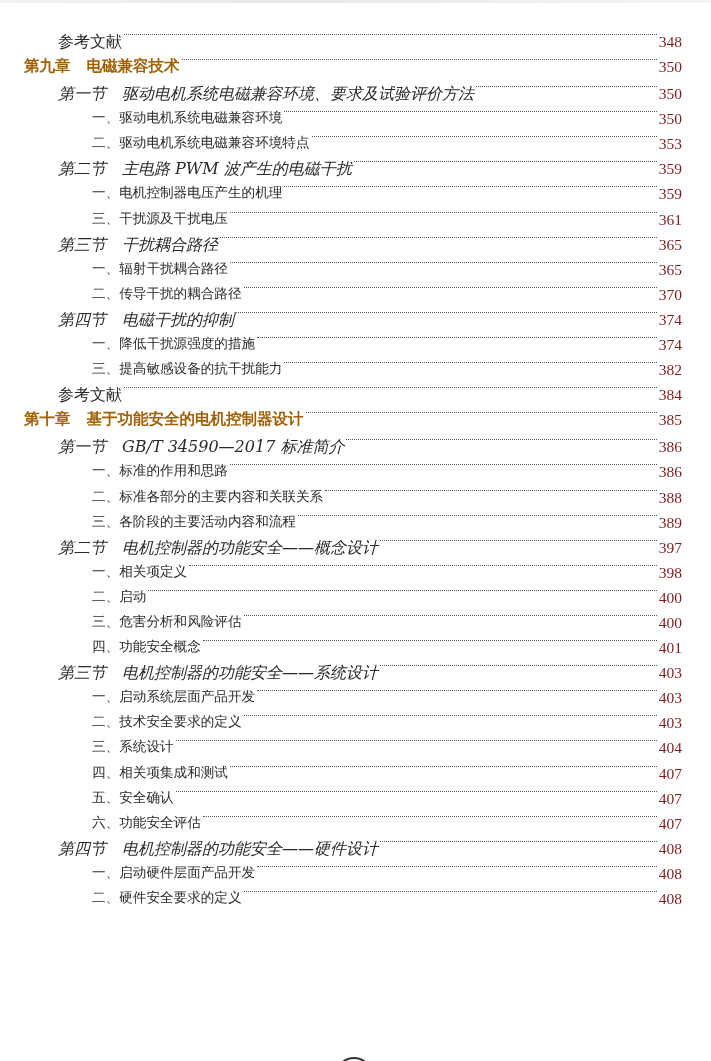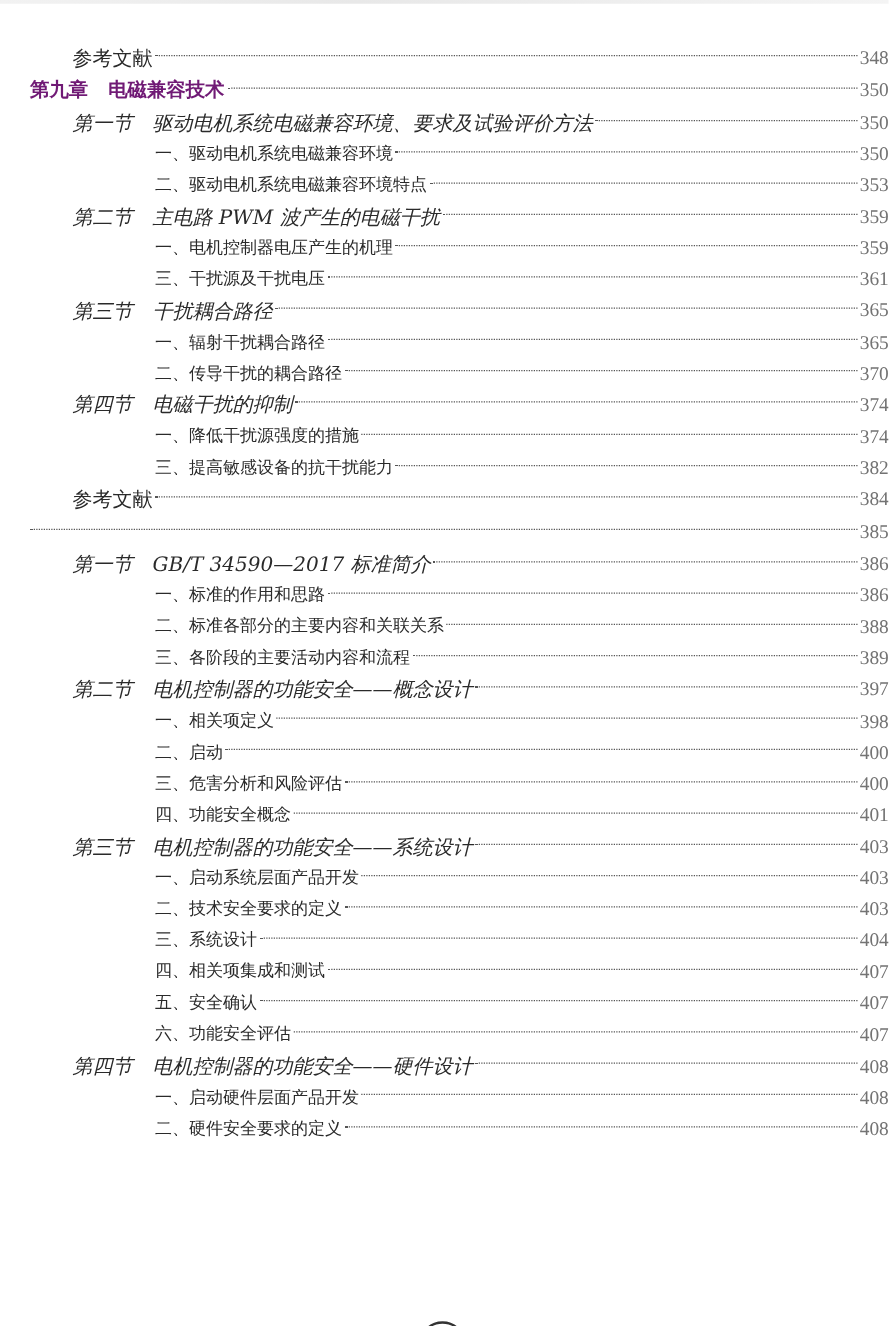--- a/index.html
+++ b/index.html
@@ -23,59 +23,60 @@
     }
     .toc {
       position: absolute;
       left: 0;
       top: 34px;
       width: 711px;
     }
     .row {
       position: relative;
       display: flex;
-      align-items: center;
+      align-items: flex-start;
       height: 25.1px;
       box-sizing: border-box;
+      padding-right: 29px;
       white-space: nowrap;
     }
     .row .title {
       flex: 0 0 auto;
       background: #fff;
       padding-right: 2px;
       line-height: 1;
     }
     .row .leader {
       flex: 1 1 auto;
       border-bottom: 1px dotted #555;
       margin: 0 2px 5px 0;
       height: 0;
     }
     .row .page {
       flex: 0 0 auto;
       font-family: "Liberation Serif", "DejaVu Serif", serif;
       font-size: 15.5px;
       line-height: 1;
-      color: #737373;
+      color: #7f1d1d;
     }
     
     .lv-chapter { padding-left: 24px; height: 27px; }
     .lv-chapter .title {
       font-family: "DejaVu Sans", "Liberation Sans", sans-serif;
       font-weight: bold;
       font-size: 15.5px;
-      color: #701a75;
+      color: #a16207;
     }
     .lv-section { padding-left: 58px; }
     .lv-section .title {
       font-size: 16px;
       color: #2a2a2a;
       font-style: italic;
     }
-    .lv-item { padding-left: 92px; margin-left: 32px; }
+    .lv-item { padding-left: 92px; }
     .lv-item .title {
       font-size: 13.6px;
       color: #2a2a2a;
     }
     .lv-ref { padding-left: 58px; }
     .lv-ref .title {
       font-size: 16px;
       color: #2a2a2a;
     }
     .gap { display: inline-block; width: 16px; }
@@ -165,20 +166,21 @@
       <span class="title"><span>三、提高敏感设备的抗干扰能力</span></span>
       <span class="leader"></span>
       <span class="page">382</span>
     </div>
     <div class="row lv-ref">
       <span class="title"><span>参考文献</span></span>
       <span class="leader"></span>
       <span class="page">384</span>
     </div>
     <div class="row lv-chapter">
+      <span class="title"><span>第十章</span><span class="gap"></span><span>基于功能安全的电机控制器设计</span></span>
       <span class="leader"></span>
       <span class="page">385</span>
     </div>
     <div class="row lv-section">
       <span class="title"><span>第一节</span><span class="gap"></span><span>GB/T 34590—2017 标准简介</span></span>
       <span class="leader"></span>
       <span class="page">386</span>
     </div>
     <div class="row lv-item">
       <span class="title"><span>一、标准的作用和思路</span></span>

